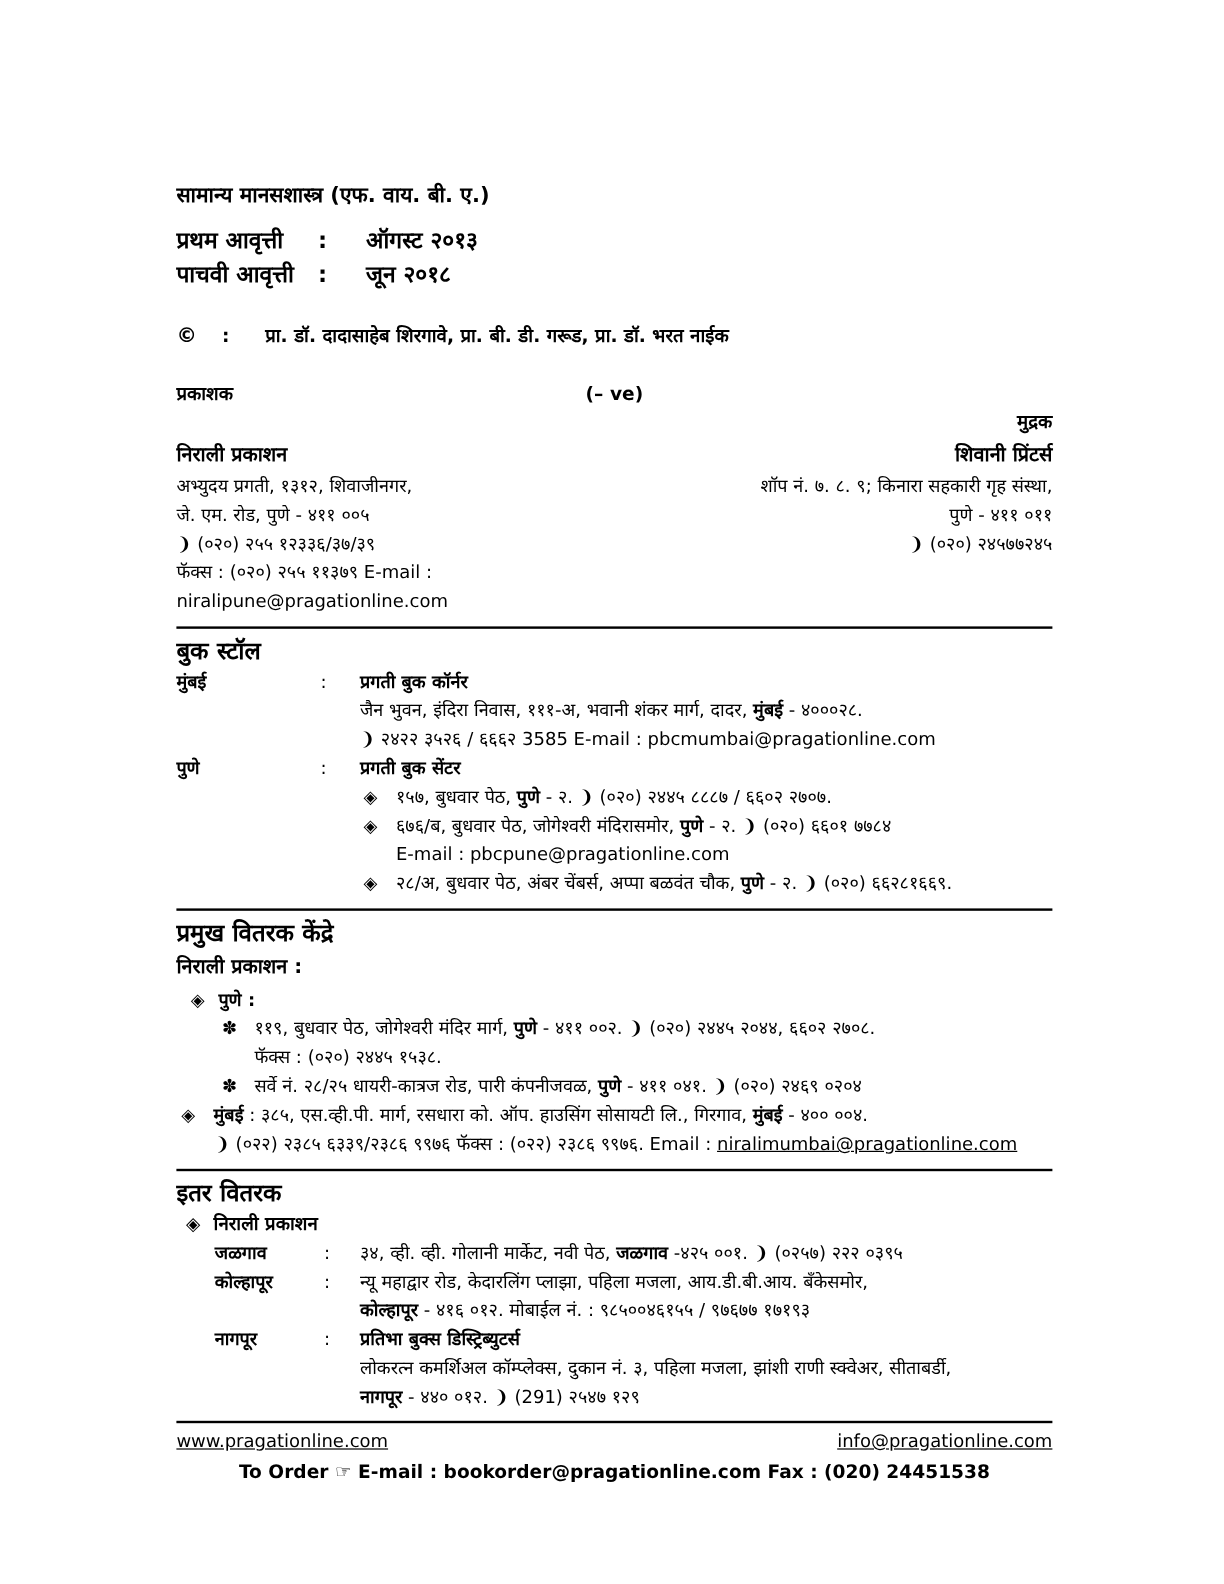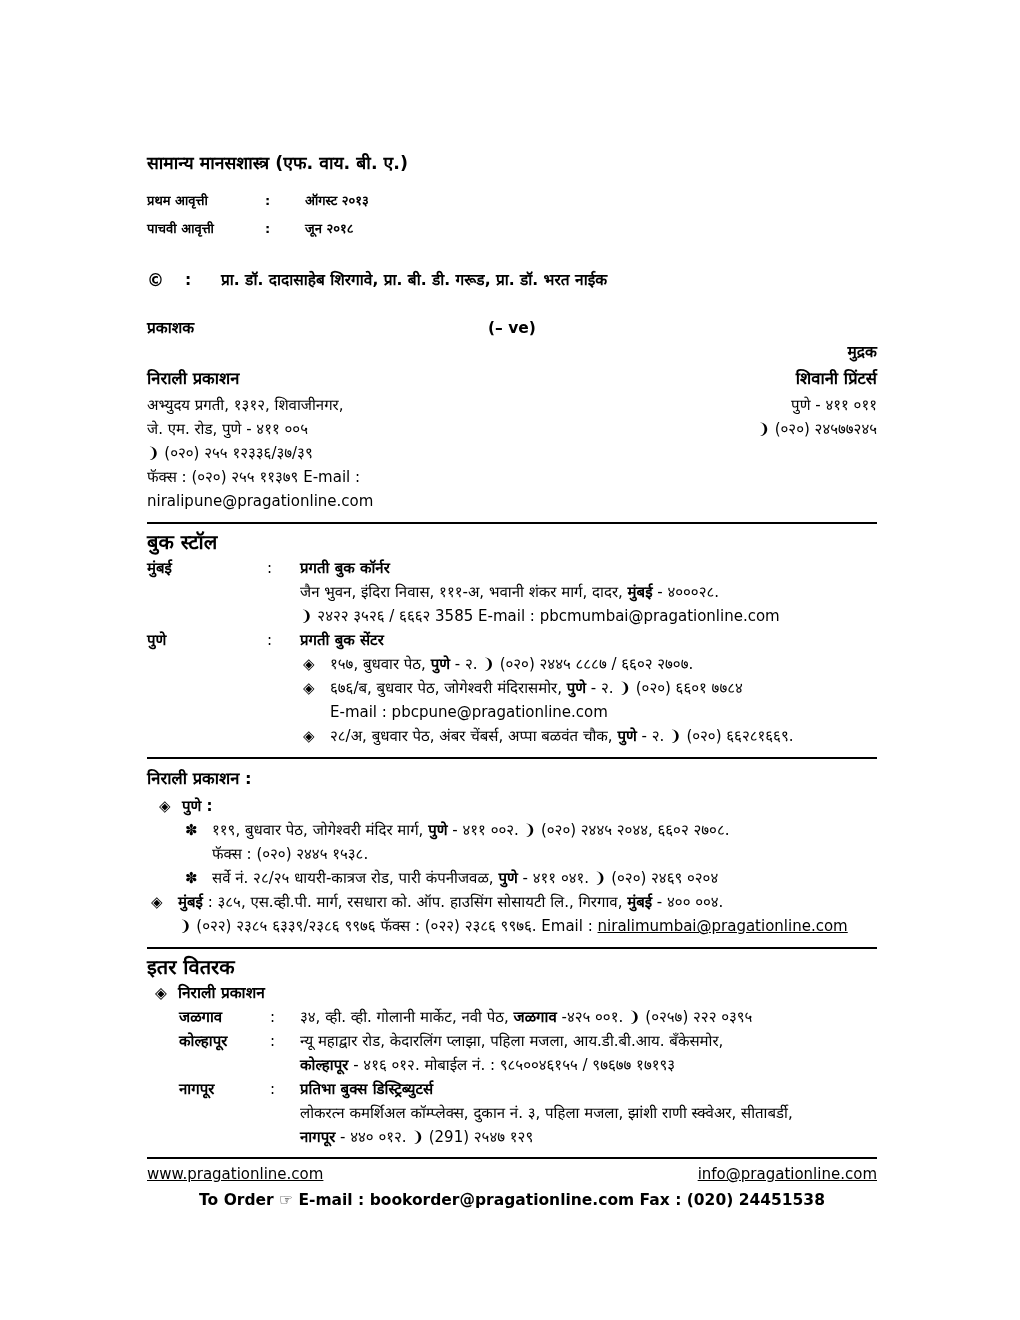--- a/index.html
+++ b/index.html
@@ -14,21 +14,21 @@
     overflow:hidden;
   }
   .content {
     position:absolute; left:147px; top:150px; width:730px;
     font-size:15px; line-height:24px;
   }
   .b { font-weight:bold; }
   .u { text-decoration:underline; }
 
   .title { font-size:17.5px; font-weight:bold; line-height:26px; margin-bottom:11px; }
-  .ed-row { display:flex; font-weight:bold; font-size:13px; line-height:28px; }
+  .ed-row { display:flex; font-weight:bold; font-size:19px; line-height:28px; }
   .ed-label { width:118px; flex-shrink:0; }
   .ed-sep { width:40px; flex-shrink:0; }
 
   .copy-row { display:flex; font-weight:bold; font-size:15.5px; margin-top:24px; line-height:26px; }
   .copy-sym { width:38px; flex-shrink:0; font-size:17px; }
   .copy-sep { width:36px; flex-shrink:0; }
 
   .pub-head-row { display:flex; margin-top:22px; font-weight:bold; font-size:15.5px; line-height:26px; }
   .pub-head-row .ph-l { flex:1; text-align:left; }
   .pub-head-row .ph-c { flex:1; text-align:center; }
@@ -105,20 +105,21 @@
     <div class="pub-cols">
       <div class="pub-col-left">
         <div class="pub-name">निराली प्रकाशन</div>
         <div class="pub-line"><span>अभ्युदय प्रगती, १३१२, शिवाजीनगर,</span></div>
         <div class="pub-line"><span>जे. एम. रोड, पुणे - ४११ ००५</span></div>
         <div class="pub-line"><span class="b">❩</span><span> (०२०) २५५ १२३३६/३७/३९</span></div>
         <div class="pub-line"><span>फॅक्स :  (०२०) २५५ ११३७९ E-mail : niralipune@pragationline.com</span></div>
       </div>
       <div class="pub-col-right">
         <div class="pub-name">शिवानी प्रिंटर्स</div>
+        <div class="pub-line"><span>शॉप नं. ७. ८. ९; किनारा सहकारी गृह संस्था,</span></div>
         <div class="pub-line"><span>पुणे - ४११ ०११</span></div>
         <div class="pub-line"><span class="b">❩</span><span> (०२०) २४५७७२४५</span></div>
       </div>
     </div>
 
     <div class="rule"></div>
 
     <div class="sec-heading">बुक स्टॉल</div>
     <div class="bs-row">
       <span class="bs-label">मुंबई</span>
@@ -141,20 +142,21 @@
       <span class="seg-line"><span>६७६/ब, बुधवार पेठ, जोगेश्वरी मंदिरासमोर, </span><span class="b">पुणे</span><span> - २. </span><span class="b">❩</span><span> (०२०) ६६०१ ७७८४</span></span>
     </div>
     <div class="bs-email">E-mail :  pbcpune@pragationline.com</div>
     <div class="bul-row ml-bs">
       <span class="bullet">◈</span>
       <span class="seg-line"><span>२८/अ, बुधवार पेठ, अंबर चेंबर्स, अप्पा बळवंत चौक, </span><span class="b">पुणे</span><span> - २. </span><span class="b">❩</span><span> (०२०) ६६२८१६६९.</span></span>
     </div>
 
     <div class="rule"></div>
 
+    <div class="sec-heading">प्रमुख वितरक केंद्रे</div>
     <div class="dist-sub">निराली प्रकाशन :</div>
     <div class="bul-row ml-dcity">
       <span class="bullet-sm">◈</span>
       <span class="seg-line">पुणे :</span>
     </div>
     <div class="bul-row ml-ditem">
       <span class="bullet">✽</span>
       <span class="seg-line"><span>११९, बुधवार पेठ, जोगेश्वरी मंदिर मार्ग, </span><span class="b">पुणे</span><span> - ४११ ००२. </span><span class="b">❩</span><span> (०२०) २४४५ २०४४, ६६०२ २७०८.</span></span>
     </div>
     <div class="d-cont"><span>फॅक्स : (०२०) २४४५ १५३८.</span></div>

